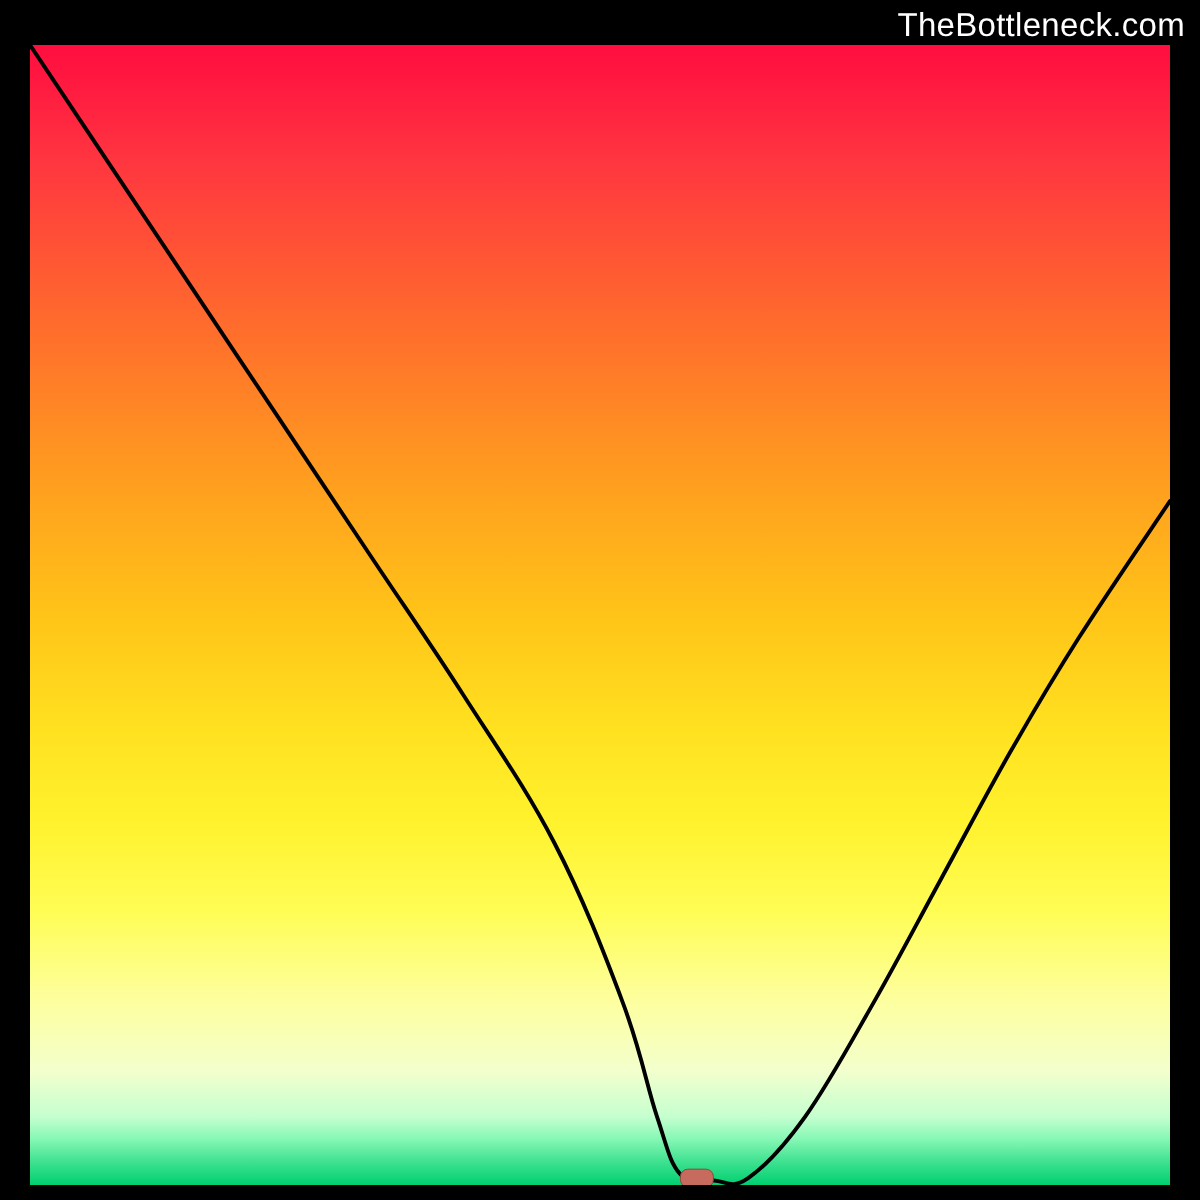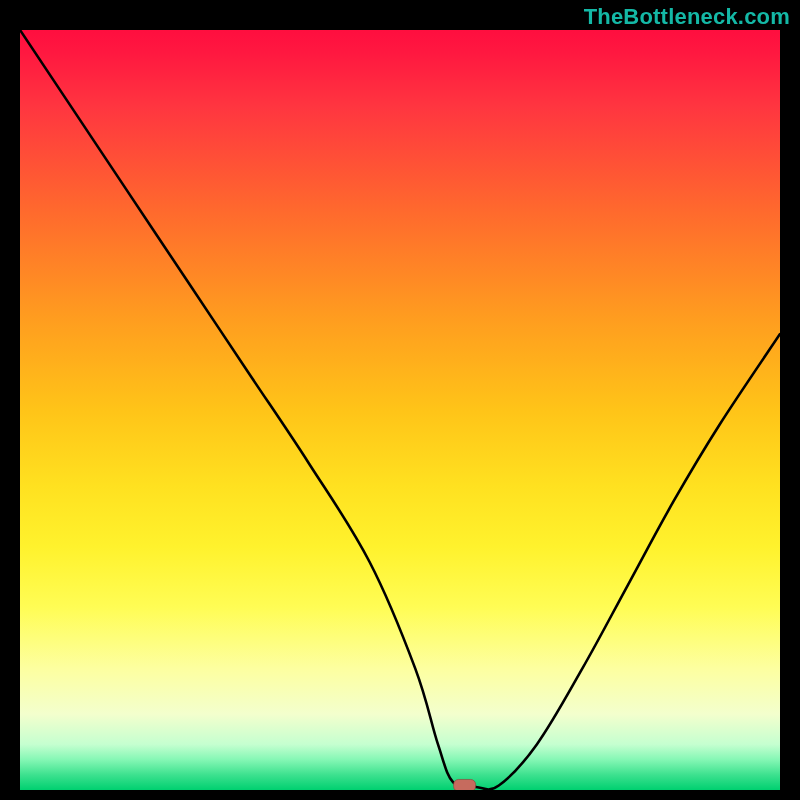--- a/index.html
+++ b/index.html
@@ -14,23 +14,23 @@
   .frame {
     position: relative;
     width: 800px;
     height: 800px;
     background: #000;
   }
   .watermark {
     position: absolute;
     top: 4px;
     right: 10px;
-    color: #14b8a6;
+    color: #ffffff;
     font-size: 22px;
-    font-weight: 700;
+    font-weight: 400;
     letter-spacing: 0.2px;
     z-index: 20;
     margin-left: 15px;
   }
   .plot-area {
     position: absolute;
     left: 20px;
     top: 30px;
     width: 760px;
     height: 760px;

